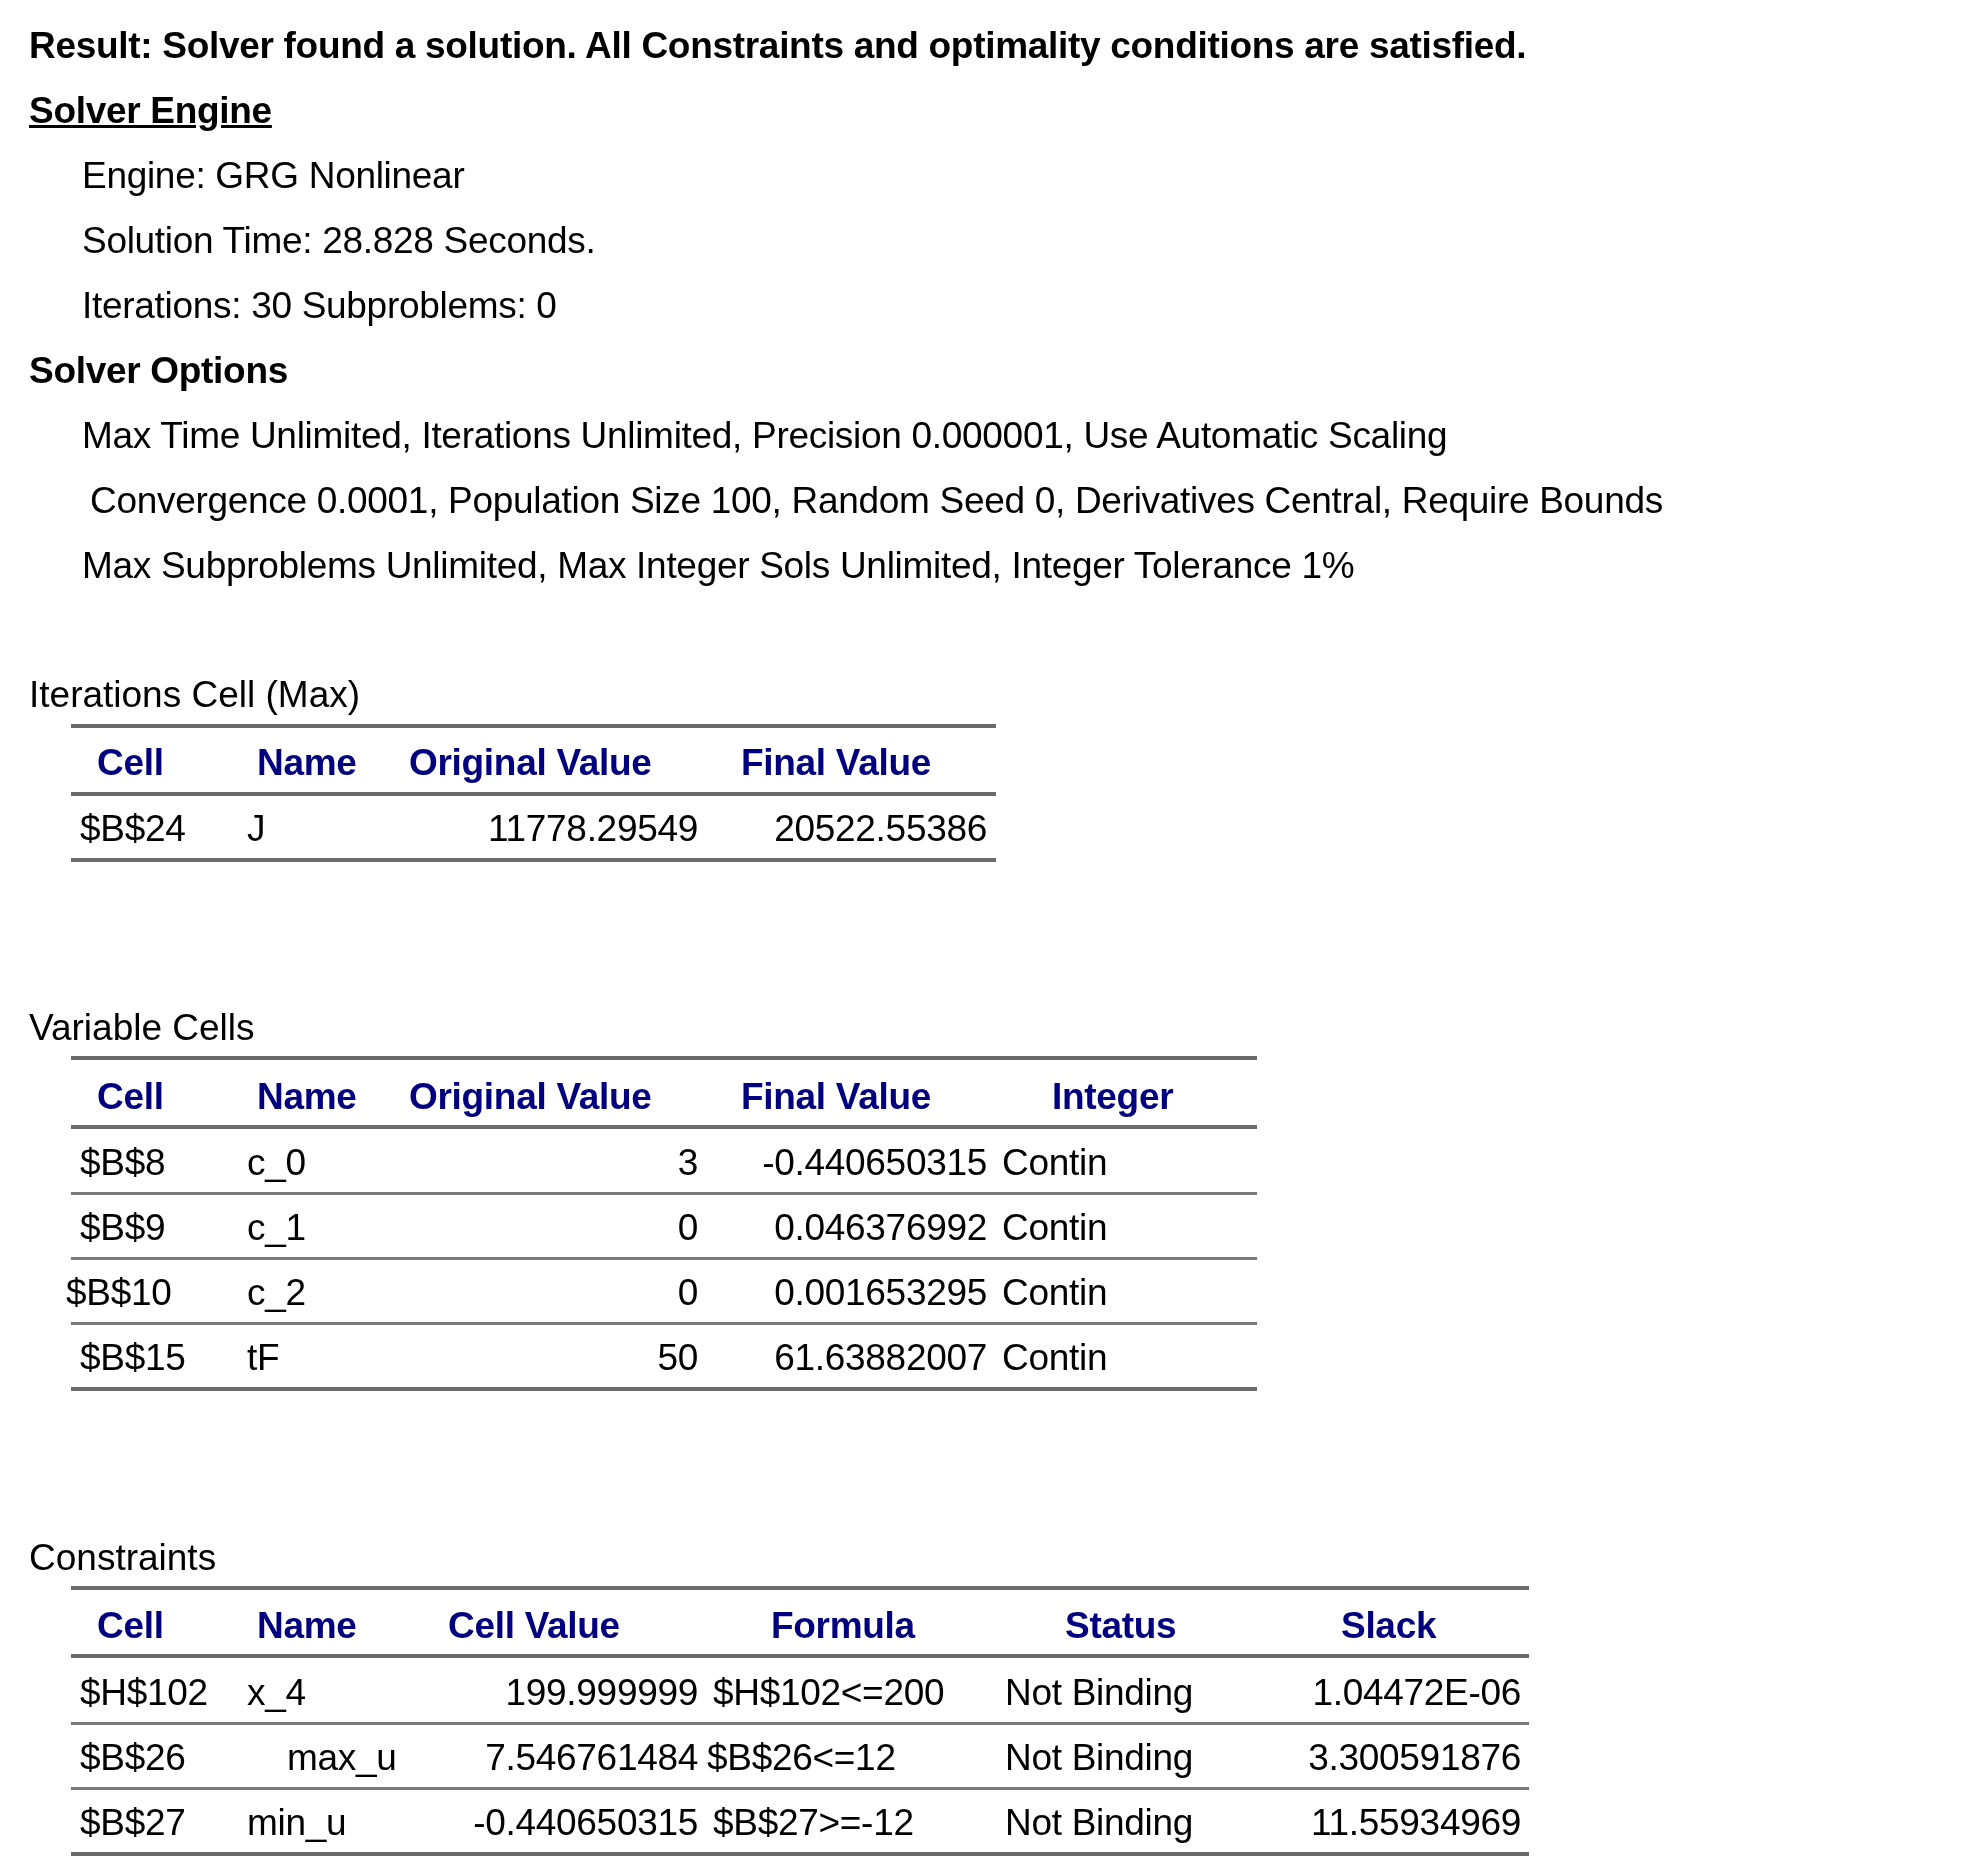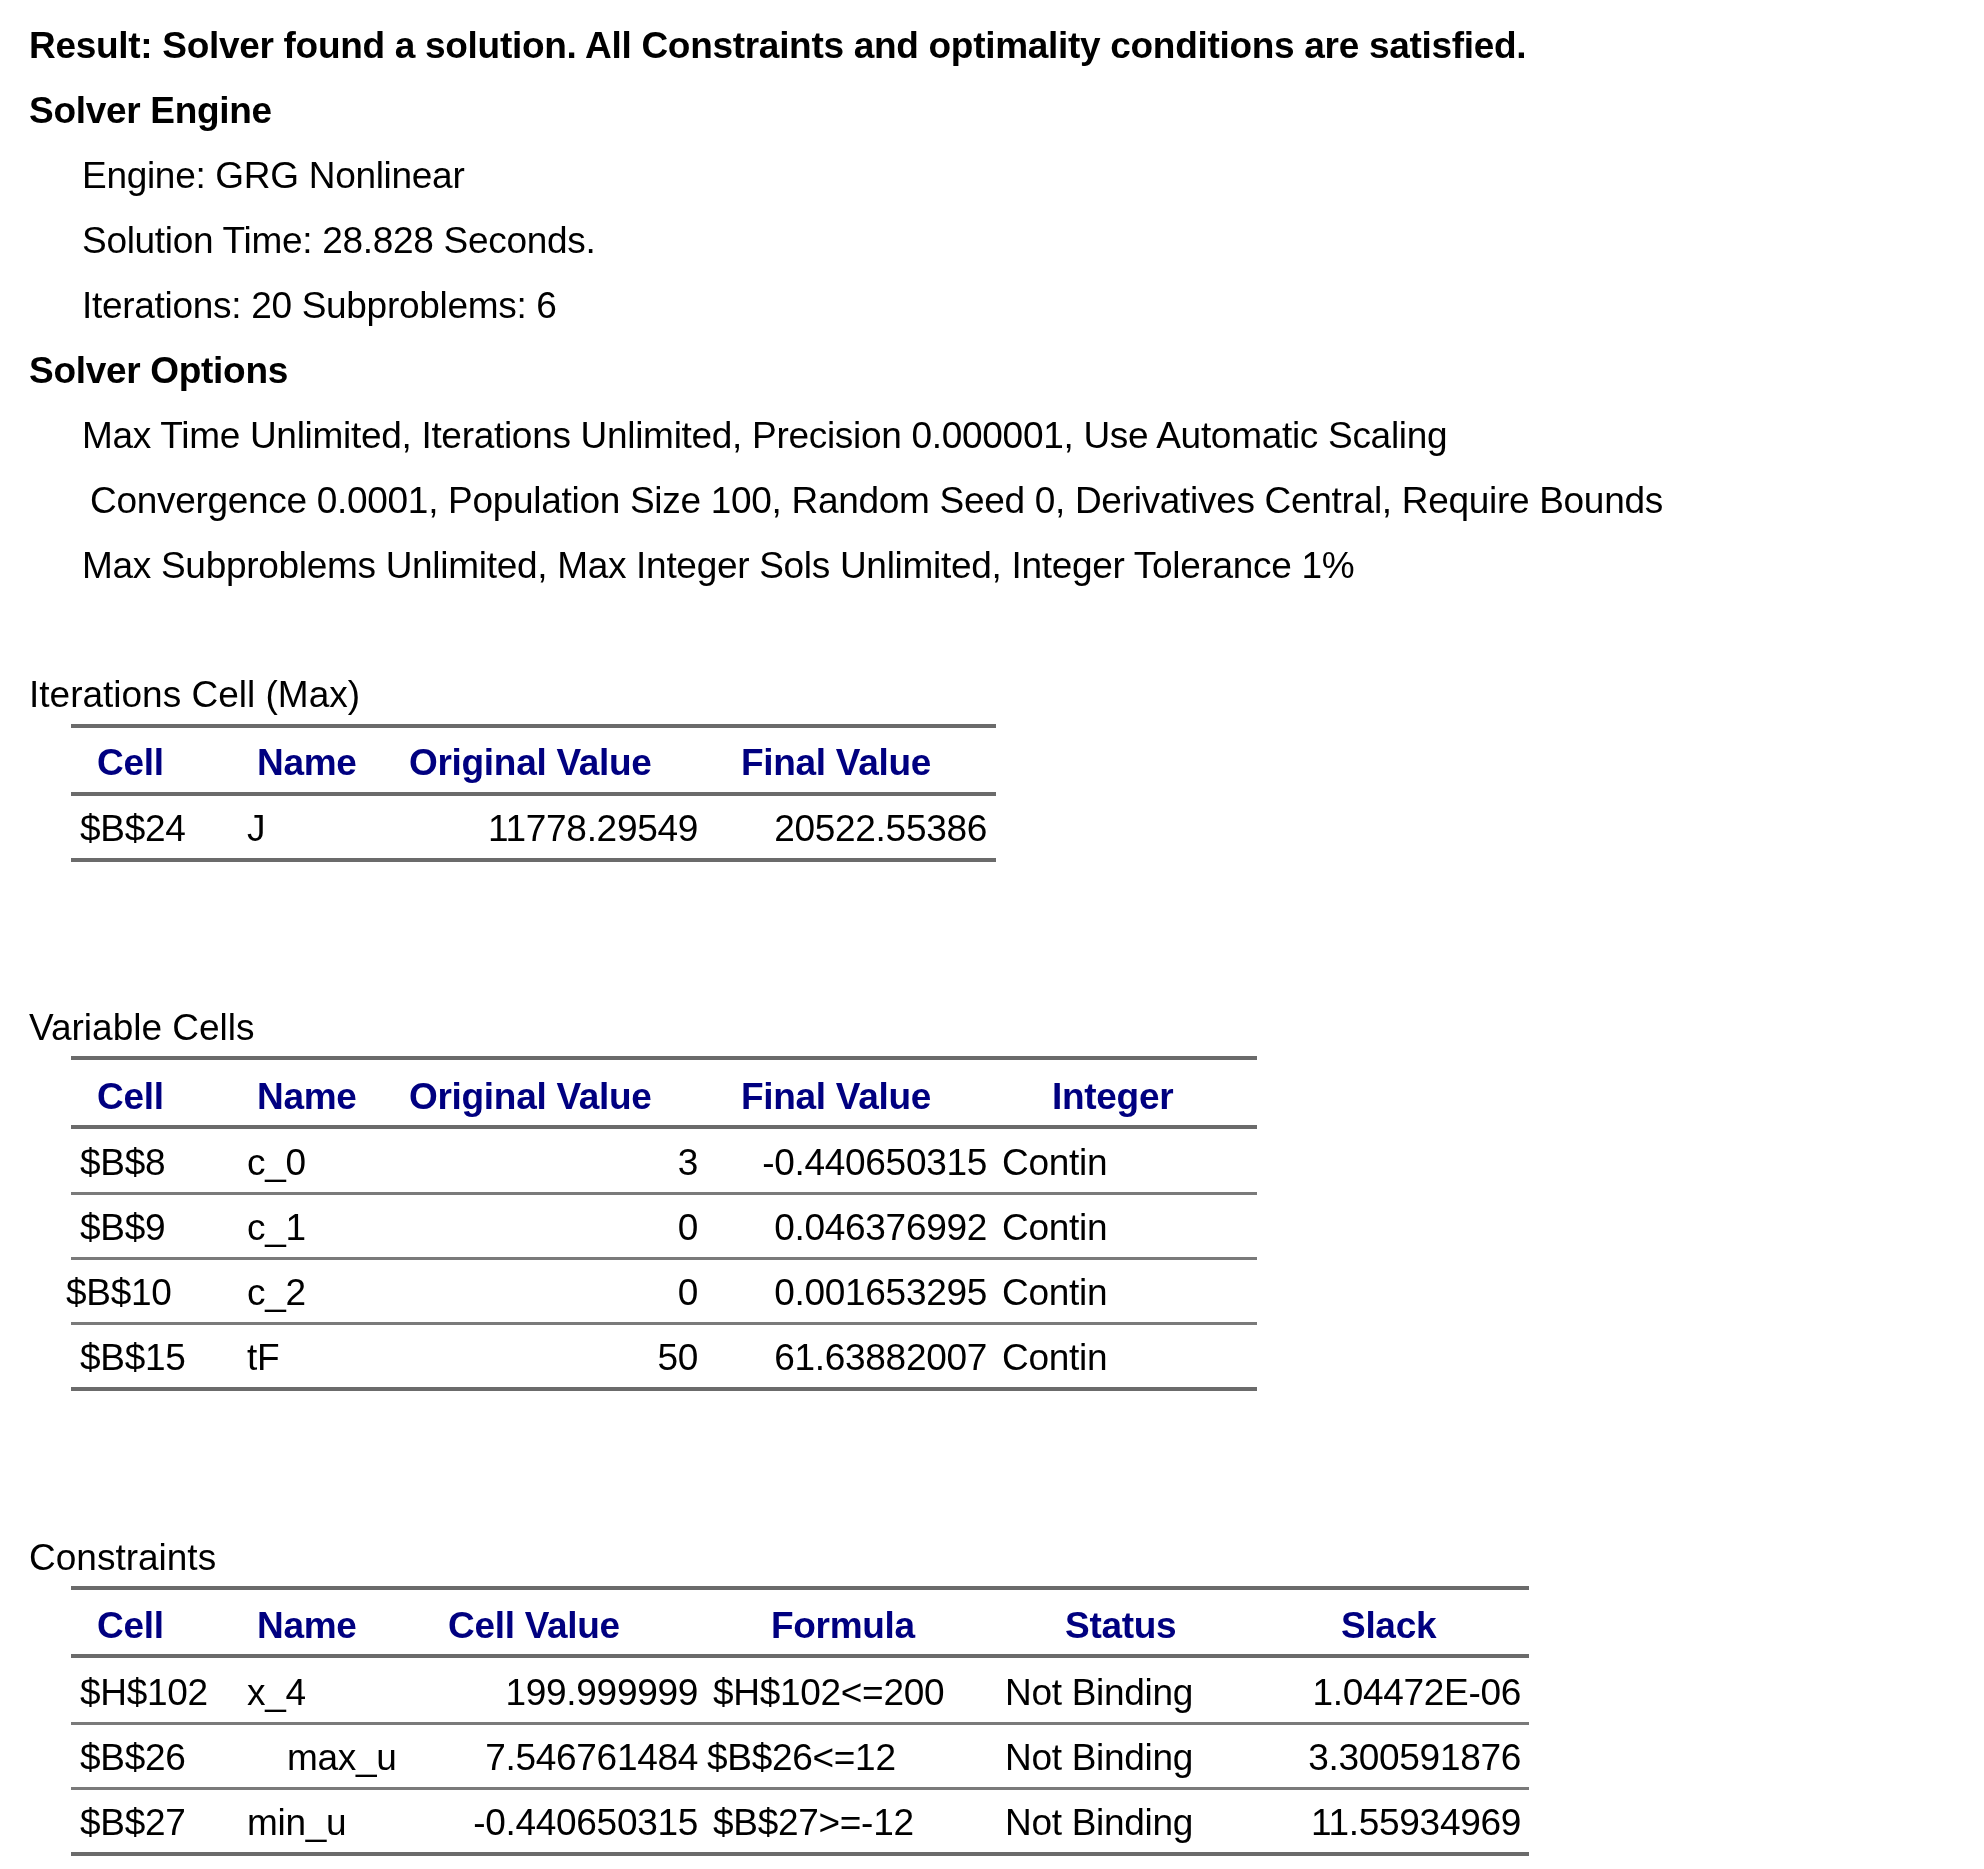--- a/index.html
+++ b/index.html
@@ -14,24 +14,24 @@
   .rule.thin { height:3.2px; background:#7a7a7a; }
   .cell { position:absolute; font-size:37px; line-height:45px; white-space:nowrap; letter-spacing:-0.3px; }
   .hdr { color:#000080; font-weight:bold; }
   .r { text-align:right; }
   .c { }
 </style>
 </head>
 <body>
 
 <div class="line bold" style="top:23px;">Result: Solver found a solution.  All Constraints and optimality conditions are satisfied.</div>
-<div class="line bold" style="top:88px;">Solver Engine</div>
+<div class="line bold" style="top:88px;text-decoration:underline;">Solver Engine</div>
 <div class="line indent" style="top:153px;">Engine: GRG Nonlinear</div>
 <div class="line indent" style="top:218px;">Solution Time: 28.828 Seconds.</div>
-<div class="line indent" style="top:283px;">Iterations: 20 Subproblems: 6</div>
+<div class="line indent" style="top:283px;">Iterations: 30 Subproblems: 0</div>
 <div class="line bold" style="top:348px;">Solver Options</div>
 <div class="line indent" style="top:413px;">Max Time Unlimited,  Iterations Unlimited, Precision 0.000001, Use Automatic Scaling</div>
 <div class="line indent2" style="top:478px;">Convergence 0.0001, Population Size 100, Random Seed 0, Derivatives Central, Require Bounds</div>
 <div class="line indent" style="top:543px;">Max Subproblems Unlimited, Max Integer Sols Unlimited, Integer Tolerance 1%</div>
 
 <div class="sec-title" style="top:672px;">Iterations Cell (Max)</div>
 <div>
   <div class="rule" style="top:724px; left:71px; width:925px;"></div>
   <div>
     <div class="cell hdr c" style="top:740px; left:97px; width:115px;">Cell</div>

